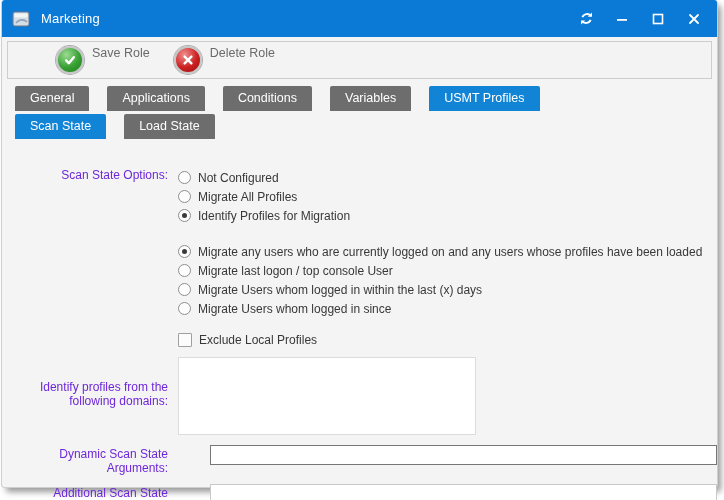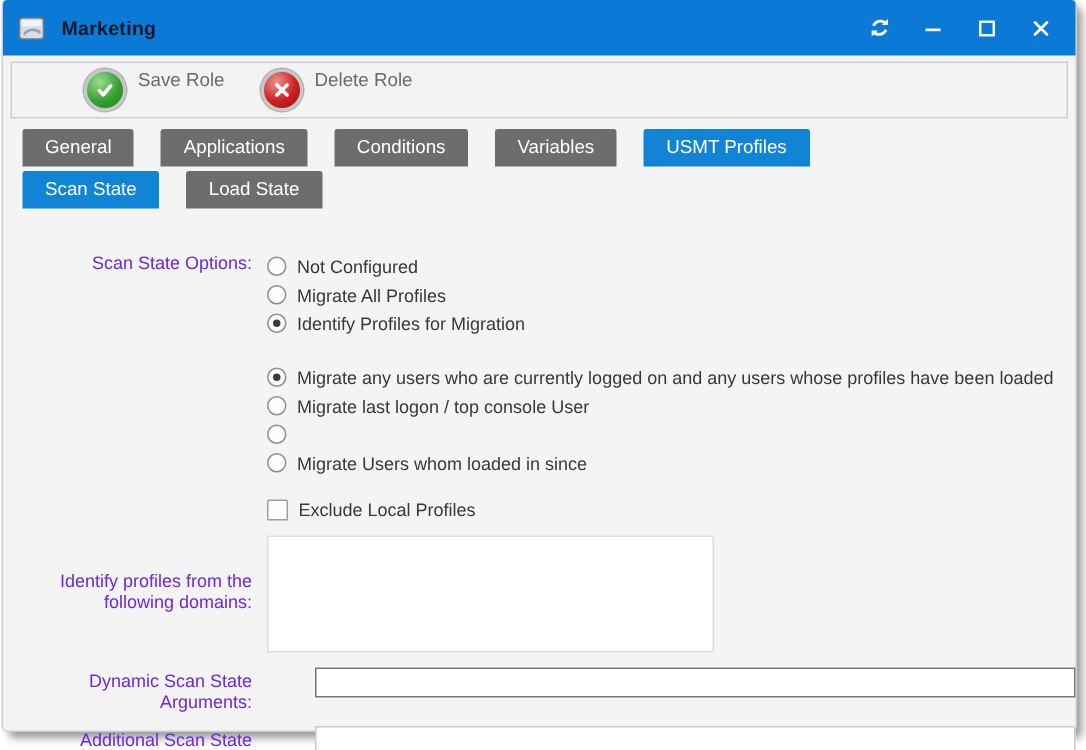--- a/index.html
+++ b/index.html
@@ -15,21 +15,21 @@
     border-radius:4px 4px 3px 3px;
     box-shadow:0 0 0 1px #cfcfcf, 4px 5px 6px rgba(0,0,0,.40);
   }
   
   .titlebar {
     height:37px; background:var(--titlebar,#0b79d6);
     border-radius:3px 3px 0 0;
     display:flex; align-items:center; padding:0 10px;
   }
   .app-icon { width:20px; height:18px; margin-right:9px; flex:0 0 auto; }
-  .window-title { color:#0f172a; font-weight:bold; font-size:13px; letter-spacing:.2px; }
+  .window-title { color:#ffffff; font-weight:normal; font-size:13px; letter-spacing:.2px; }
   .win-controls { margin-left:auto; display:flex; align-items:center; gap:10px; }
   .win-btn { width:26px; height:24px; display:flex; align-items:center; justify-content:center; cursor:default; }
   
   .toolbar {
     margin:4px 5px 0 5px; height:36px;
     border:1px solid #cdcdcd; background:#f3f3f3;
     display:flex; align-items:center; padding-left:48px;
   }
   .tool-btn { display:flex; margin-right:24px; }
   .tool-btn .orb {
@@ -183,24 +183,25 @@
         <div class="opt">
           <span class="radio checked"></span>
           <span class="otext">Migrate any users who are currently logged on and any users whose profiles have been loaded</span>
         </div>
         <div class="opt">
           <span class="radio"></span>
           <span class="otext">Migrate last logon / top console User</span>
         </div>
         <div class="opt">
           <span class="radio"></span>
-        </div>
-        <div class="opt">
-          <span class="radio"></span>
-          <span class="otext">Migrate Users whom loaded in since</span>
+          <span class="otext">Migrate Users whom logged in within the last (x) days</span>
+        </div>
+        <div class="opt">
+          <span class="radio"></span>
+          <span class="otext">Migrate Users whom logged in since</span>
         </div>
       </div>
     </div>
 
     <div class="row chkrow">
       <div class="lbl"></div>
       <div class="opt">
         <span class="checkbox"></span>
         <span class="otext">Exclude Local Profiles</span>
       </div>

